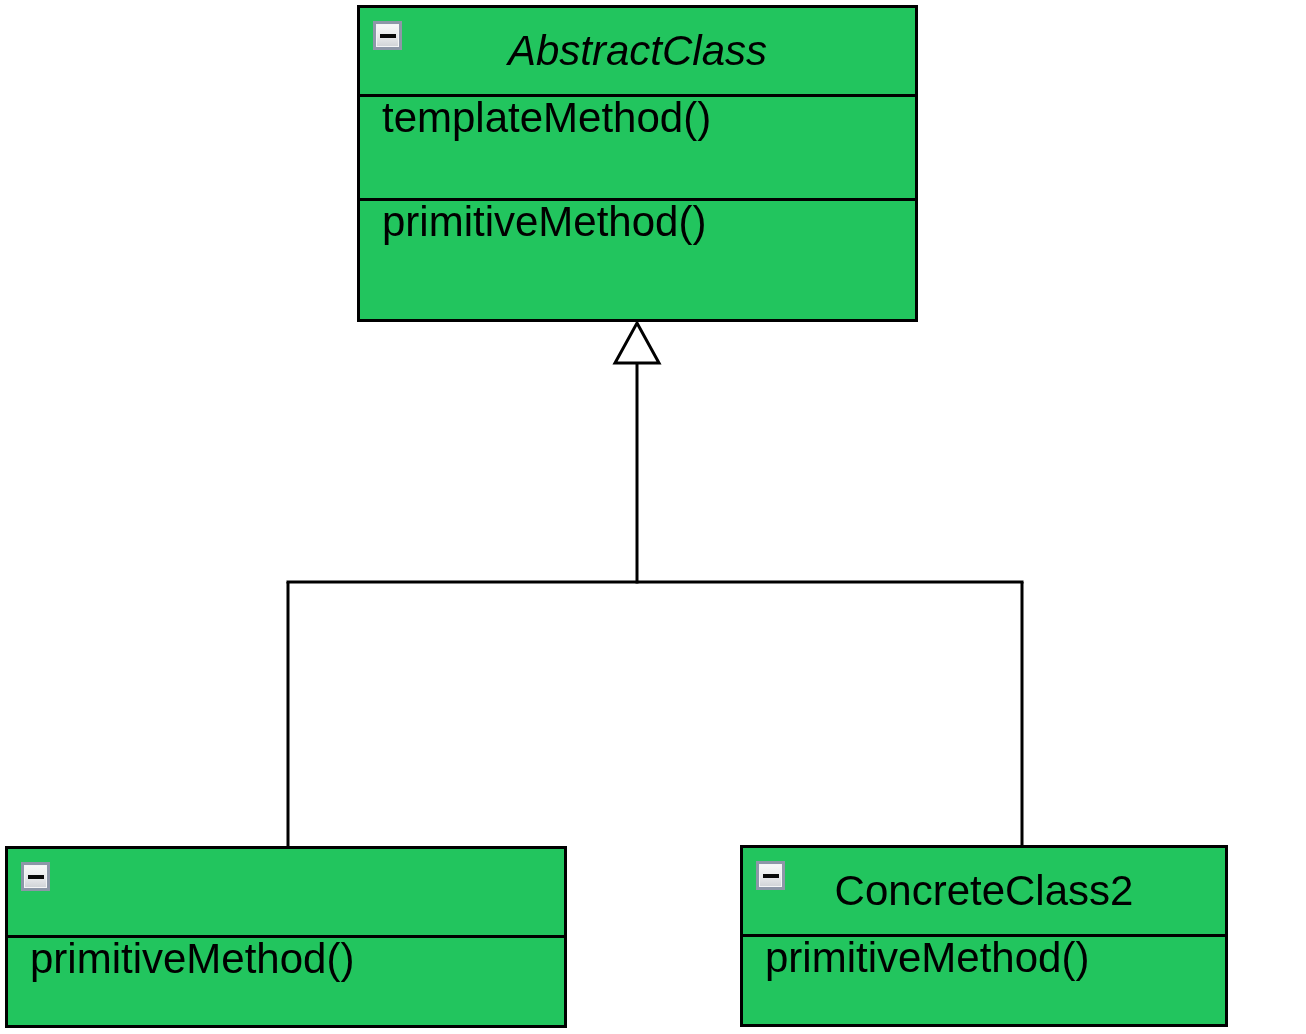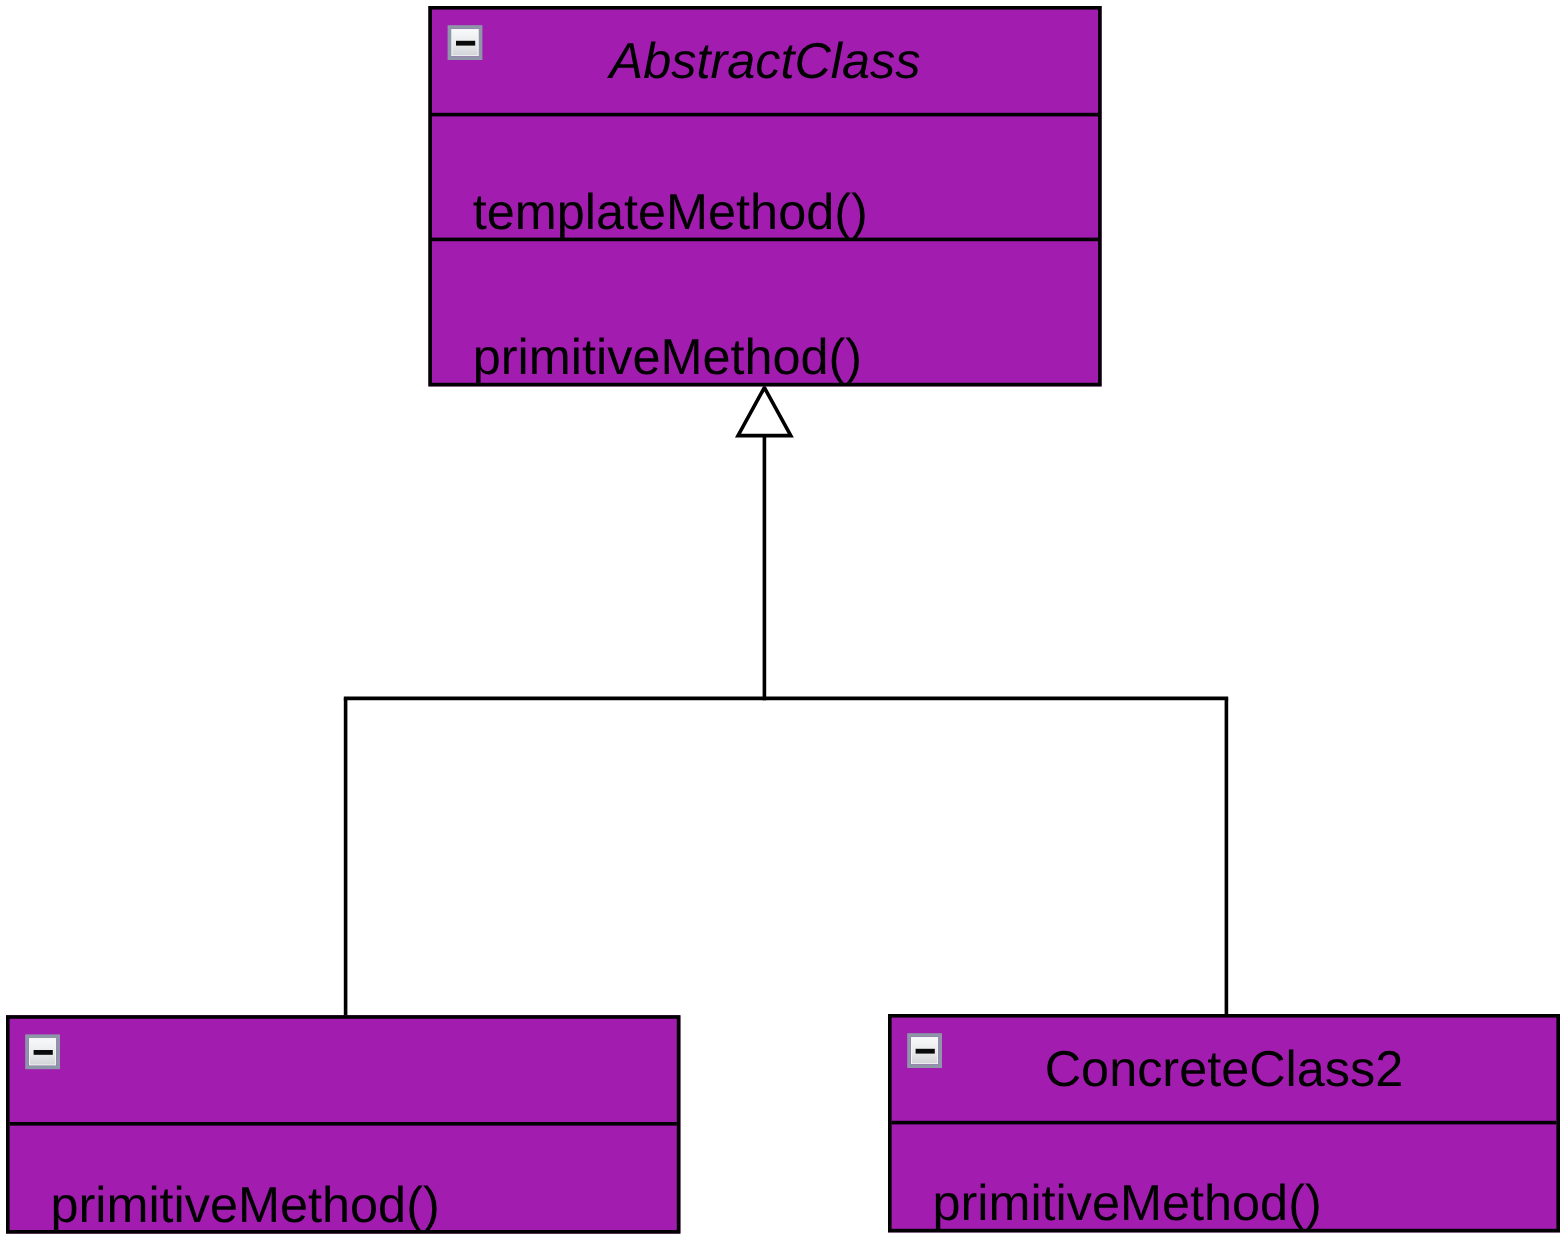--- a/index.html
+++ b/index.html
@@ -20,43 +20,43 @@
     position: absolute;
     left: 0;
     top: 0;
     width: 1306px;
     height: 1034px;
   }
   .uml-class {
     position: absolute;
     box-sizing: border-box;
     border: 3px solid #000000;
-    background: #a21caf;
+    background: #22c55e;
   }
   .title-row {
     position: relative;
     display: flex;
     align-items: center;
     justify-content: center;
     box-sizing: border-box;
   }
   .title {
     font-size: 42px;
     line-height: 1;
     white-space: nowrap;
   }
   .abstract .title {
     font-style: italic;
   }
   .compartment {
     box-sizing: border-box;
     border-top: 3px solid #000000;
     display: flex;
-    align-items: flex-end;
-    padding-left: 34px;
+    align-items: flex-start;
+    padding-left: 22px;
   }
   .method-label {
     font-size: 42px;
     line-height: 1;
     white-space: nowrap;
   }
   .collapse-btn {
     position: absolute;
     left: 13px;
     top: 13px;
@@ -84,21 +84,21 @@
   #cls-abstract .title-row { height: 86px; }
   #cls-abstract .compartment-1 { height: 104px; }
   #cls-abstract .compartment-2 { height: 121px; }
 
   
   #cls-concrete1 { left: 5px; top: 846px; width: 562px; height: 182px; }
   #cls-concrete1 .title-row { height: 86px; }
   #cls-concrete1 .compartment-1 { height: 90px; }
 
   
-  #cls-concrete2 { left: 740px; top: 845px; width: 560px; height: 182px; }
+  #cls-concrete2 { left: 740px; top: 845px; width: 488px; height: 182px; }
   #cls-concrete2 .title-row { height: 86px; }
   #cls-concrete2 .compartment-1 { height: 90px; }
 </style>
 </head>
 <body>
 
 <div id="canvas">
 
   <svg id="connector-layer" viewBox="0 0 1306 1034" xmlns="http://www.w3.org/2000/svg">
 

